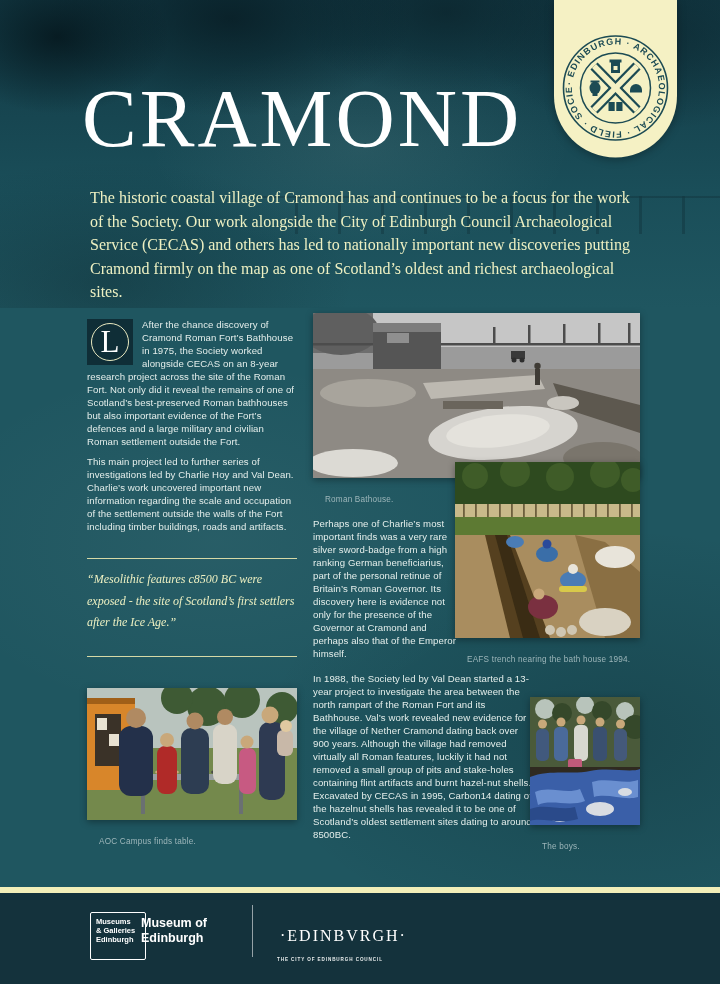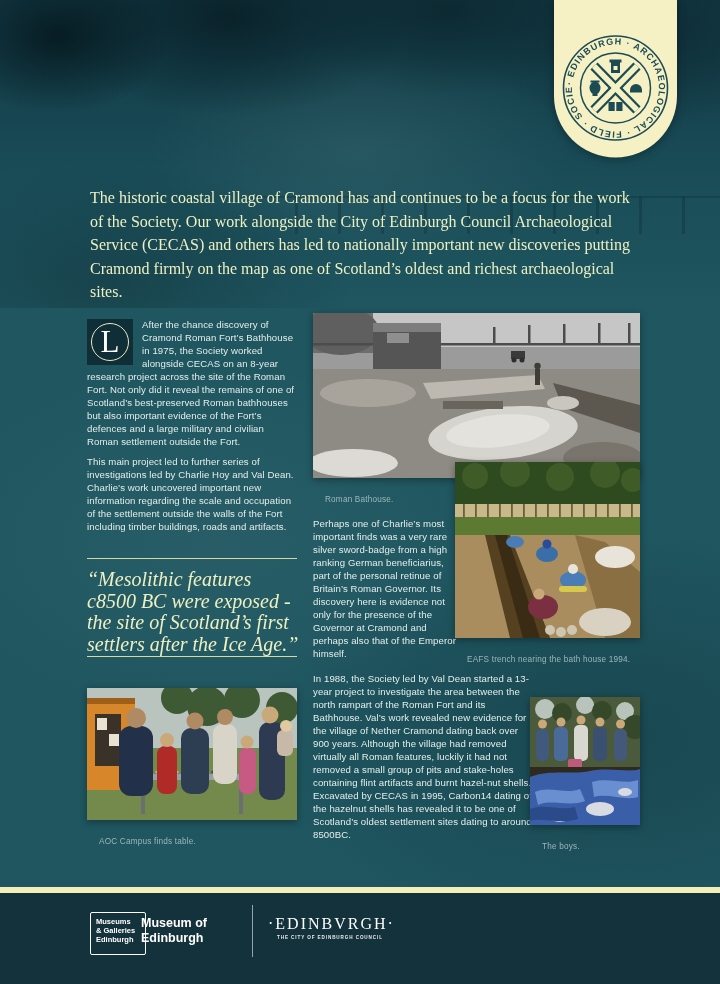--- a/index.html
+++ b/index.html
@@ -59,48 +59,48 @@
     position:absolute;left:4px;top:4px;width:36px;height:36px;border:1px solid #E8E9C0;border-radius:50%;
   }
   .dropcap .letter{
     position:absolute;left:0;top:0;width:46px;height:46px;display:flex;align-items:center;justify-content:center;
     font-family:"Liberation Serif", serif;font-size:31px;color:#FFFFFF;padding-bottom:2px;box-sizing:border-box;
   }
   .rule{position:absolute;left:87px;width:210px;height:0;border:0;border-top:1px solid #D6D9A6;margin:0;}
   .rule-1{top:558px;} .rule-2{top:656px;}
   .quote{
     position:absolute;left:87px;top:569px;width:212px;margin:0;
-    font-family:"Liberation Serif", serif;font-style:italic;font-size:20px;line-height:21.5px;
+    font-family:"Liberation Serif", serif;font-style:italic;font-size:12px;line-height:21.5px;
     color:#EDF0C2;
   }
   
   .photo{position:absolute;box-shadow:0 2px 7px rgba(0,0,0,0.35);overflow:hidden;}
   .photo svg{display:block;}
   .photo-bath{left:313px;top:313px;width:327px;height:165px;}
   .photo-trench{left:455px;top:462px;width:185px;height:176px;}
   .photo-finds{left:87px;top:688px;width:210px;height:132px;}
   .photo-boys{left:530px;top:697px;width:110px;height:128px;}
   .caption{position:absolute;margin:12px;font-size:8.2px;color:#9DB6BA;letter-spacing:0.2px;}
   .cap-bath{left:313px;top:483px;}
   .cap-trench{left:455px;top:643px;}
   .cap-finds{left:87px;top:825px;}
   .cap-boys{left:530px;top:830px;}
   
   .stripe{position:absolute;left:0;top:887px;width:720px;height:6px;background:#F2EFB9;}
   .footer{position:absolute;left:0;top:893px;width:720px;height:91px;background:#14323C;}
   .mg-box{
-    position:absolute;left:90px;top:19px;width:56px;height:43px;border:1.5px solid #FFFFFF;border-radius:2px;
+    position:absolute;left:90px;top:19px;width:56px;height:48px;border:1.5px solid #FFFFFF;border-radius:2px;
     box-sizing:border-box;padding:4px 0 0 5px;color:#FFFFFF;font-weight:bold;font-size:7.5px;line-height:9px;
   }
   .museum-name{
     position:absolute;left:141px;top:23px;color:#FFFFFF;font-weight:bold;font-size:12.5px;line-height:15px;margin:0;
   }
   .vdiv{position:absolute;left:252px;top:12px;width:1px;height:52px;background:rgba(255,255,255,0.55);}
   .council{position:absolute;left:268px;top:22px;color:#FFFFFF;}
-  .council-logo{font-family:"Liberation Serif", serif;font-size:16px;letter-spacing:2px;margin:0;font-weight:500;}
+  .council-logo{font-family:"Liberation Serif", serif;font-size:16px;letter-spacing:2px;margin:12px;font-weight:500;}
   .council-tag{font-size:4.6px;letter-spacing:0.9px;margin:2px 0 0 9px;font-weight:bold;color:#E8ECEC;}
   .website{
     position:absolute;right:85px;top:18px;margin:0;
     font-family:"Liberation Serif", serif;font-size:23px;color:#F0EDB8;
   }
 </style>
 </head>
 <body>
 
 <div class="poster">
@@ -143,20 +143,21 @@
       </g>
 
       <g fill="#1C4B54">
         <rect x="54.5" y="102" width="6.5" height="9"></rect>
         <rect x="62" y="102" width="6.5" height="9"></rect>
         <rect x="60.7" y="102" width="1.6" height="9" fill="#F5F1C4"></rect>
       </g>
     </svg>
   </div>
 
+  <h1 class="title">CRAMOND</h1>
 
   <p class="intro">The historic coastal village of Cramond has and continues to be a focus for the work of the Society. Our work alongside the City of Edinburgh Council Archaeological Service (CECAS) and others has led to nationally important new discoveries putting Cramond firmly on the map as one of Scotland’s oldest and richest archaeological sites.</p>
 
   <p class="body-text para1">
     <span class="dropcap">
       <span class="ring"></span>
       <span class="letter">L</span>
     </span><span>After the chance discovery of Cramond Roman Fort’s Bathhouse in 1975, the Society worked alongside CECAS on an 8-year research project across the site of the Roman Fort. Not only did it reveal the remains of one of Scotland’s best-preserved Roman bathhouses but also important evidence of the Fort’s defences and a large military and civilian Roman settlement outside the Fort.</span>
   </p>
 

